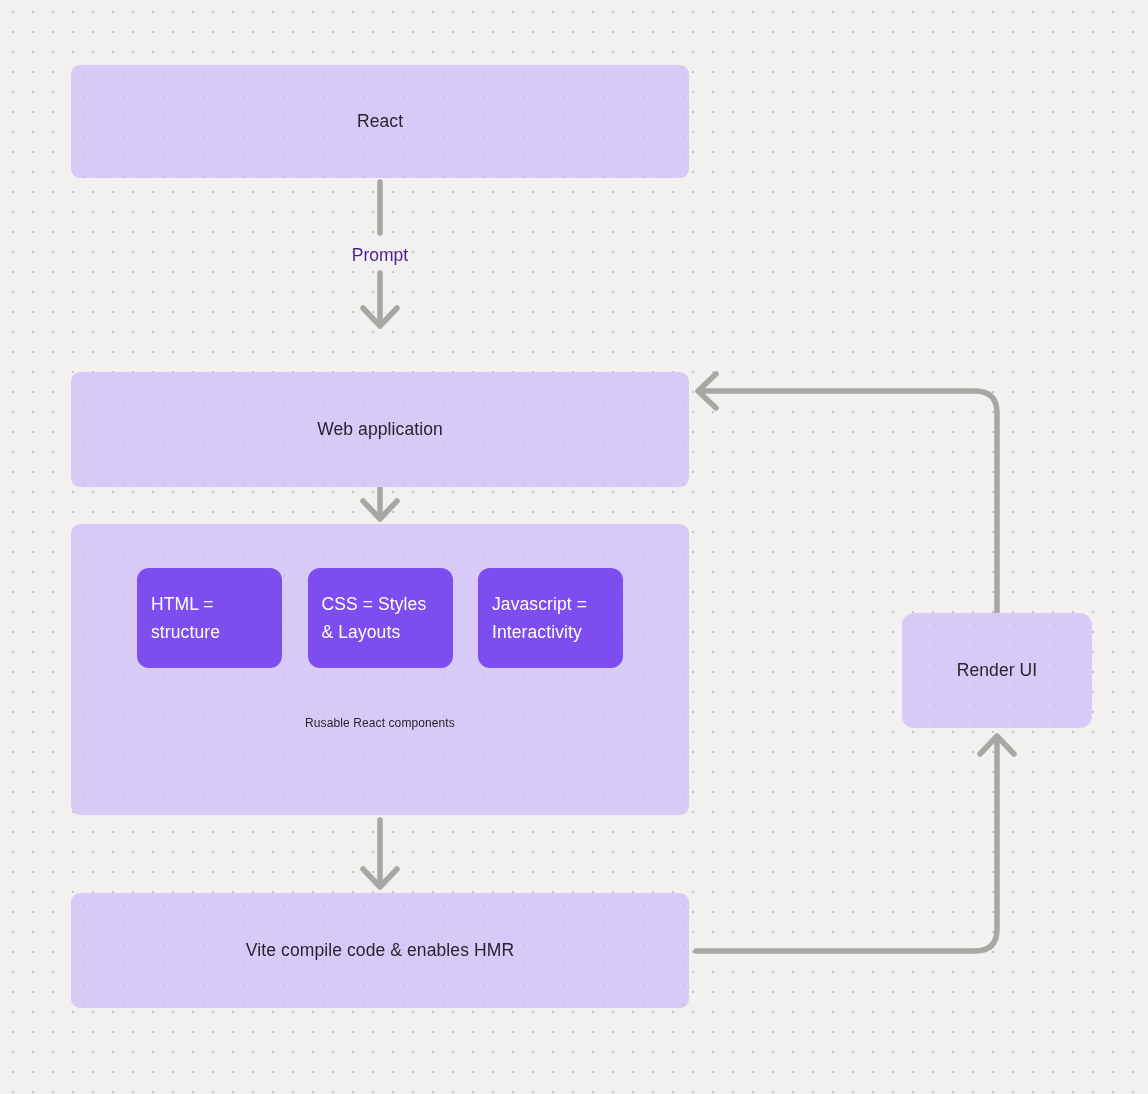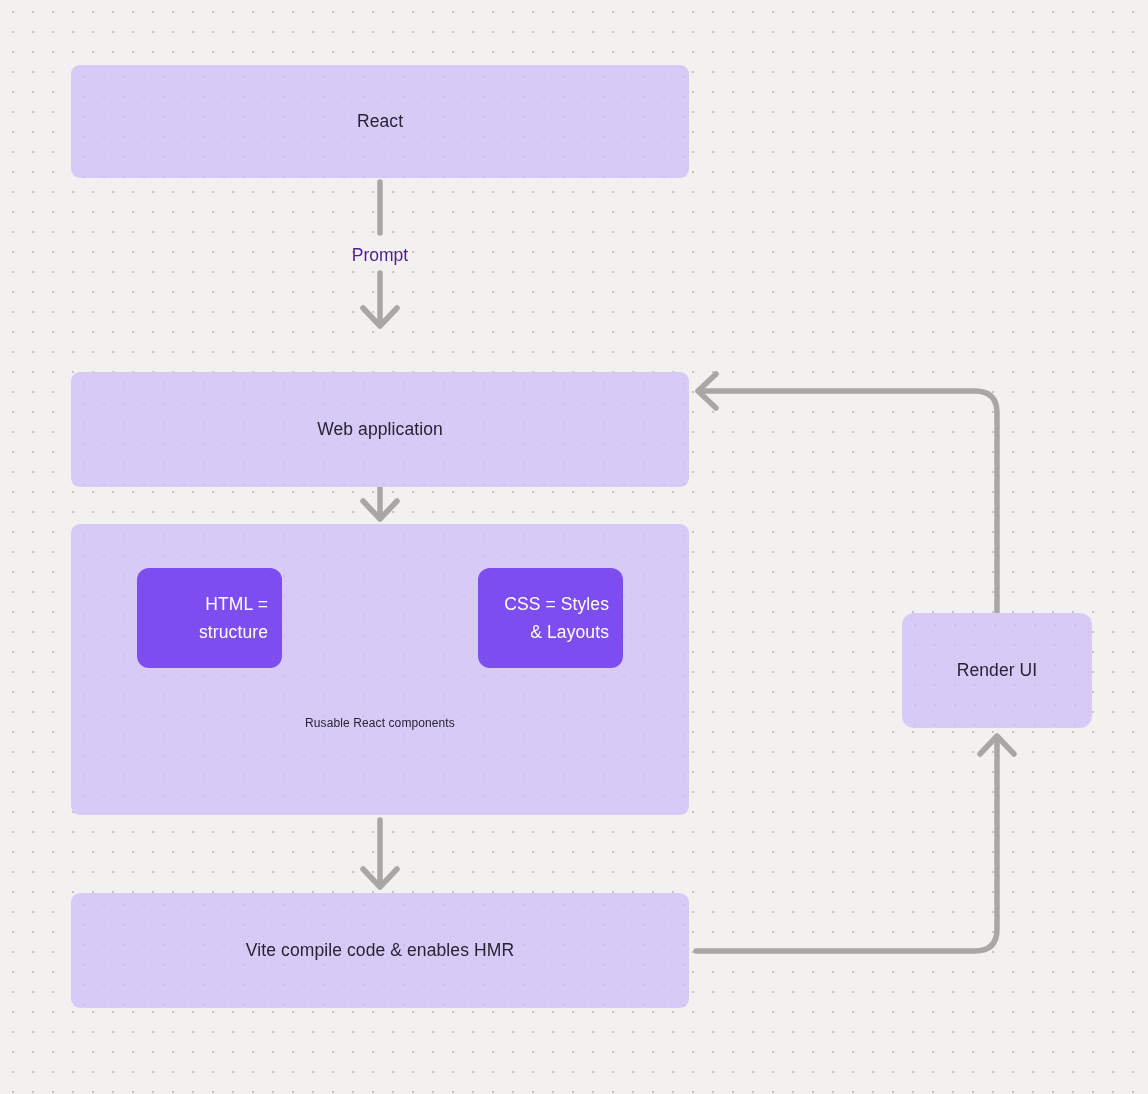--- a/index.html
+++ b/index.html
@@ -46,21 +46,21 @@
     justify-content: space-between;
   }
   .accent-box {
     width: 145px; height: 100px;
     background: #7d4def;
     border-radius: 12px;
     color: #ffffff;
     display: flex;
     align-items: center;
     justify-content: center;
-    text-align: right;
+    text-align: left;
     font-size: 17.5px;
     font-weight: 500;
     line-height: 28px;
     padding: 16px 14px;
   }
   .container-caption {
     position: absolute;
     left: 0; right: 0;
     top: 192px;
     text-align: center;
@@ -137,20 +137,23 @@
   </div>
 
   <div class="node node-container">
     <div class="accent-row">
       <div class="accent-box">
         <span>HTML = structure</span>
       </div>
       <div class="accent-box">
         <span>CSS = Styles &amp; Layouts</span>
       </div>
+      <div class="accent-box">
+        <span>Javascript = Interactivity</span>
+      </div>
     </div>
     <div class="container-caption">Rusable React components</div>
   </div>
 
   <div class="node node-vite">
     <span>Vite compile code &amp; enables HMR</span>
   </div>
 
   <div class="node node-render">
     <span>Render UI</span>

